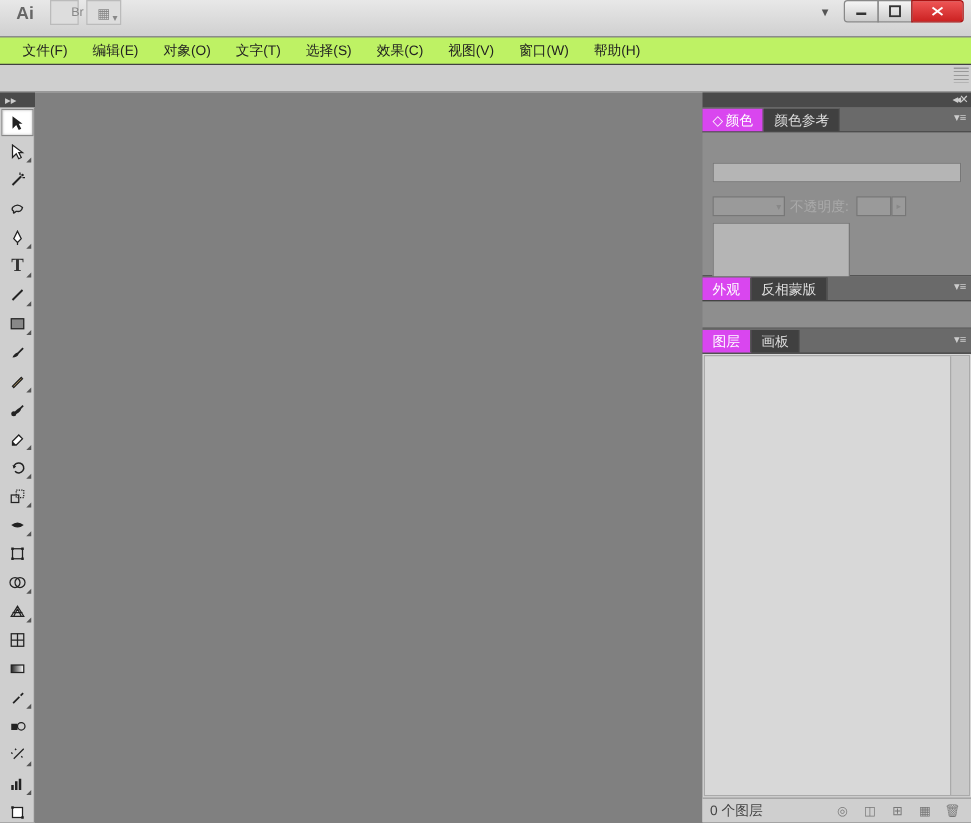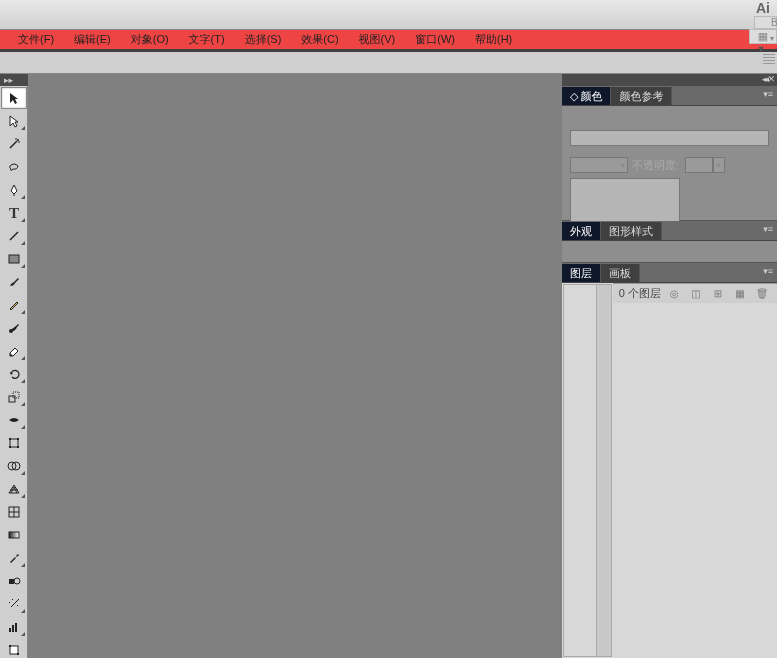--- a/index.html
+++ b/index.html
@@ -1,32 +1,32 @@
 <!DOCTYPE html>
 <html><head>
 <meta charset="utf-8">
 <style>
 * { margin:0; padding:0; box-sizing:border-box; font-family:"Microsoft YaHei",Arial,sans-serif; font-size:11px; }
 body { width:777px; height:658px; background:#808080; overflow:hidden; position:relative; }
 
 
-.titlebar { height:30px; background:linear-gradient(#e8e8e8,#d0d0d0); display:flex; align-items:flex-end; border-bottom:1px solid #888;flex-direction:column; }
+.titlebar { height:30px; background:linear-gradient(#e8e8e8,#d0d0d0); display:flex; align-items:flex-start; border-bottom:1px solid #888; }
 .titlebar .ai-logo { width:28px; height:20px; margin-left:6px; color:#666; font-weight:bold; font-size:14px; display:flex; align-items:center; justify-content:center; }
 .titlebar .title-btn { width:20px; height:20px; margin-left:6px; border:1px solid #bbb; background:#ddd; display:flex; align-items:center; justify-content:center; color:#888; font-size:10px;padding-left:21px; }
 .titlebar .title-dd { width:28px; height:20px; margin-left:6px; border:1px solid #bbb; background:#ddd; display:flex; align-items:center; justify-content:center; color:#888; position:relative; }
 .titlebar .title-dd::after { content:"▾"; font-size:8px; position:absolute; right:2px; bottom:0; }
 .titlebar .spacer { flex:1; }
 .titlebar .dd-arrow { width:16px; height:20px; color:#555; display:flex; align-items:center; justify-content:center; font-size:9px; margin-right:8px; }
 .winbtns { display:flex; margin-right:6px; }
 .winbtn { width:28px; height:18px; border:1px solid #888; background:linear-gradient(#f5f5f5,#ccc); display:flex; align-items:center; justify-content:center; margin-left:-1px; }
 .winbtn.close { background:linear-gradient(#e55,#c22); color:#fff; border-color:#a11; width:42px; border-radius:0 3px 3px 0; }
 .winbtn.min { border-radius:3px 0 0 3px; }
 
 
-.menubar { height:22px; background:#ef4444; display:flex; align-items:center; padding-left:8px; border-bottom:3px solid #404040; }
+.menubar { height:22px; background:#bef264; display:flex; padding-left:8px; border-bottom:1px solid #404040; }
 .menubar .mi { padding:3px 10px; color:#222; cursor:default; }
 
 
 .ctrl { height:22px; background:#cfcfcf; border-bottom:1px solid #888; position:relative; }
 .ctrl::after { content:""; position:absolute; right:2px; top:2px; width:12px; height:12px; background:repeating-linear-gradient(#999,#999 1px,transparent 1px,transparent 3px); }
 
 
 .whisker { height:12px; background:#4a4a4a; position:relative; }
 .whisker .arr { position:absolute; left:4px; top:1px; color:#ccc; font-size:9px; }
 .whisker.right { width:215px; position:absolute; right:0; }
@@ -39,41 +39,41 @@
 .tool .sub { position:absolute; right:1px; bottom:1px; width:0; height:0; border-right:4px solid #555; border-top:4px solid transparent; }
 
 
 .canvas { position:absolute; left:30px; top:86px; right:216px; bottom:0; background:#808080; }
 
 
 .rcol { position:absolute; right:0; top:74px; width:215px; bottom:0; display:flex; flex-direction:column; }
 
 .panel-tabs { height:20px; background:#6a6a6a; display:flex; align-items:flex-end; border-bottom:1px solid #444; position:relative; }
 .ptab { height:18px; padding:2px 8px 0 8px; background:#404040; color:#ddd; border-right:1px solid #555; cursor:default; font-size:11px; }
-.ptab.active { background:#0f172a; color:#fff; }
+.ptab.active { background:#d946ef; color:#fff; }
 .ptab .dot { color:#fff; margin-right:2px; }
 .panel-tabs .menu { position:absolute; right:4px; top:3px; color:#ccc; font-size:9px; cursor:default; }
 
 .panel-body { background:#8e8e8e; border-bottom:1px solid #555; }
 .color-body { height:115px; padding:8px; position:relative; }
 .opacity-row { position:absolute; top:50px; left:8px; right:24px; height:18px; display:flex; align-items:center; }
 .opacity-row .ddbox { width:58px; height:16px; background:#9a9a9a; border:1px solid #777; margin-right:4px; display:flex; align-items:center; justify-content:flex-end; padding-right:2px; color:#888; font-size:8px; }
 .opacity-row .lbl { color:#aaa; font-size:11px; }
 .opacity-row .pct { width:28px; height:16px; background:#9a9a9a; border:1px solid #777; margin-left:6px; }
 .opacity-row .pctdd { width:12px; height:16px; background:#9a9a9a; border:1px solid #777; display:flex; align-items:center; justify-content:center; color:#888; font-size:7px; }
 .mask-area { position:absolute; top:72px; left:8px; display:flex; }
 .mask-thumb { width:110px; height:50px; background:#b5b5b5; border:1px solid #777; }
 .mask-opts { margin-left:10px; }
 .mask-opts .cb { display:flex; align-items:center; margin-bottom:4px; }
 .mask-opts .cb .box { width:11px; height:11px; border:1px solid #666; background:#c5c5c5; margin-right:4px; }
 .mask-opts .cb .t { color:#ddd; }
 .top-strip { position:absolute; top:24px; left:8px; right:8px; height:16px; background:#b5b5b5; border:1px solid #777; }
 
 .appearance-body { height:22px; }
-.layers-body { flex:1; background:#d8d8d8; display:flex; flex-direction:row; }
+.layers-body { flex:1; background:#d8d8d8; display:flex; flex-direction:column; }
 .layers-list { flex:1; background:#d8d8d8; border:1px solid #aaa; margin:1px; position:relative; }
 .layers-list::after { content:""; position:absolute; right:0; top:0; width:14px; height:100%; background:#c8c8c8; border-left:1px solid #aaa; }
 .layers-list .sbtn { position:absolute; right:1px; width:12px; height:12px; background:#ddd; border:1px solid #999; font-size:7px; display:flex; align-items:center; justify-content:center; color:#666; }
 .layers-foot { height:20px; background:#cfcfcf; border-top:1px solid #999; display:flex; align-items:center; padding:0 6px; }
 .layers-foot .cnt { color:#444; }
 .layers-foot .fsp { flex:1; }
 .layers-foot .fb { width:18px; height:14px; margin-left:4px; display:flex; align-items:center; justify-content:center; color:#777; font-size:10px; }
 
 svg { pointer-events:none; }
 </style>
@@ -307,21 +307,21 @@
       <div class="pct"></div>
       <div class="pctdd">▸</div>
     </div>
     <div class="mask-area">
       <div class="mask-thumb"></div>
     </div>
   </div>
 
   <div class="panel-tabs">
     <div class="ptab active">外观</div>
-    <div class="ptab">图形样式</div>
+    <div class="ptab">反相蒙版</div>
     <div class="menu">▾≡</div>
   </div>
   <div class="panel-body appearance-body"></div>
 
   <div class="panel-tabs">
     <div class="ptab active">图层</div>
     <div class="ptab">画板</div>
     <div class="menu">▾≡</div>
   </div>
   <div class="layers-body">

